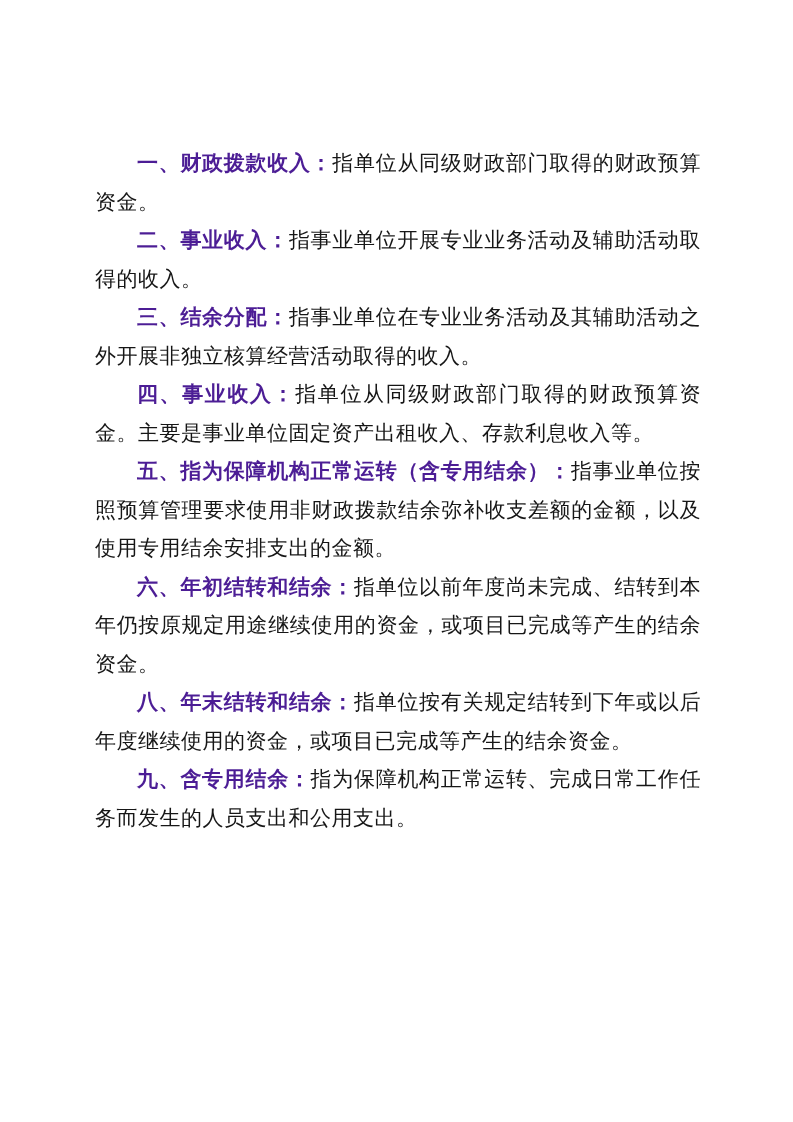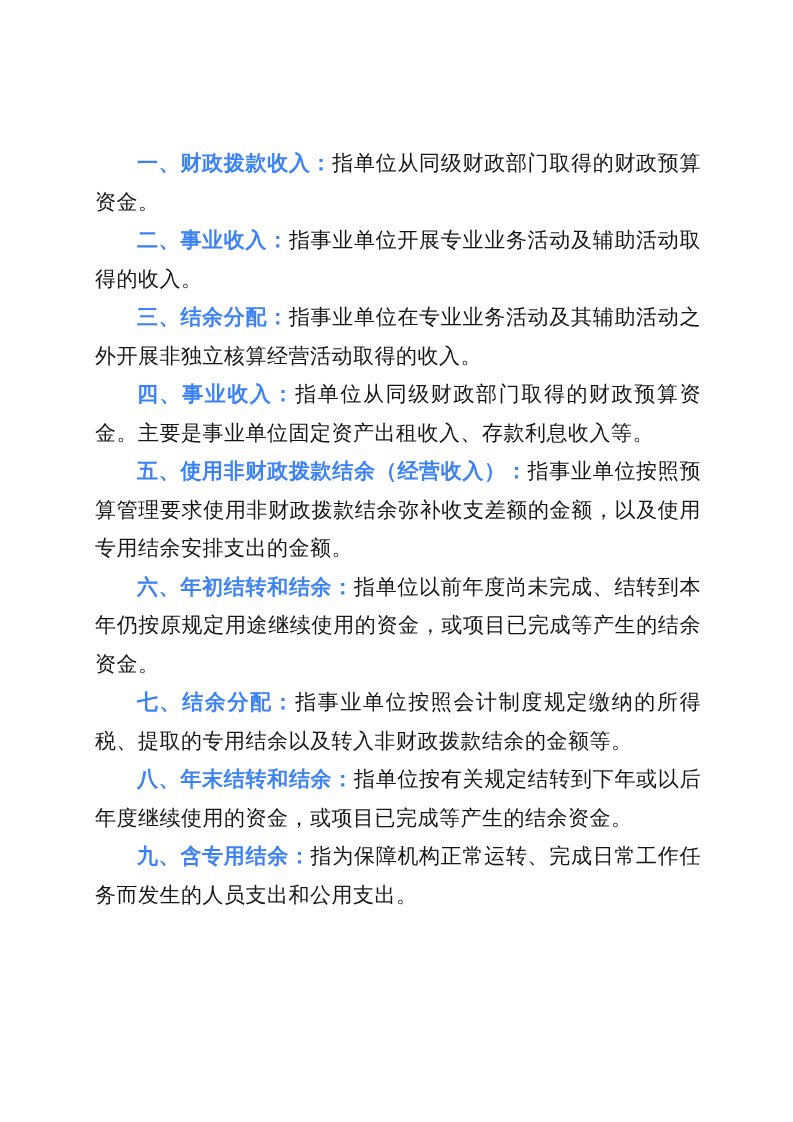--- a/index.html
+++ b/index.html
@@ -28,42 +28,41 @@
     font-size: 21px;
     line-height: 38.5px;
     text-indent: 2em;
     text-align: justify;
     text-justify: inter-ideograph;
     letter-spacing: 0.5px;
     color: #161616;
   }
   p.para .term {
     font-weight: 700;
-    color: #3b82f6;
+    color: #4c1d95;
   }
 </style>
 </head>
 <body>
 
 <div class="page">
   <div class="content">
 
     <p class="para"><span class="term">一、财政拨款收入：</span><span class="def">指单位从同级财政部门取得的财政预算资金。</span></p>
 
     <p class="para"><span class="term">二、事业收入：</span><span class="def">指事业单位开展专业业务活动及辅助活动取得的收入。</span></p>
 
     <p class="para"><span class="term">三、结余分配：</span><span class="def">指事业单位在专业业务活动及其辅助活动之外开展非独立核算经营活动取得的收入。</span></p>
 
     <p class="para"><span class="term">四、事业收入：</span><span class="def">指单位从同级财政部门取得的财政预算资金。主要是事业单位固定资产出租收入、存款利息收入等。</span></p>
 
-    <p class="para"><span class="term">五、使用非财政拨款结余（经营收入）：</span><span class="def">指事业单位按照预算管理要求使用非财政拨款结余弥补收支差额的金额，以及使用专用结余安排支出的金额。</span></p>
+    <p class="para"><span class="term">五、指为保障机构正常运转（含专用结余）：</span><span class="def">指事业单位按照预算管理要求使用非财政拨款结余弥补收支差额的金额，以及使用专用结余安排支出的金额。</span></p>
 
     <p class="para"><span class="term">六、年初结转和结余：</span><span class="def">指单位以前年度尚未完成、结转到本年仍按原规定用途继续使用的资金，或项目已完成等产生的结余资金。</span></p>
 
-    <p class="para"><span class="term">七、结余分配：</span><span class="def">指事业单位按照会计制度规定缴纳的所得税、提取的专用结余以及转入非财政拨款结余的金额等。</span></p>
 
     <p class="para"><span class="term">八、年末结转和结余：</span><span class="def">指单位按有关规定结转到下年或以后年度继续使用的资金，或项目已完成等产生的结余资金。</span></p>
 
     <p class="para"><span class="term">九、含专用结余：</span><span class="def">指为保障机构正常运转、完成日常工作任务而发生的人员支出和公用支出。</span></p>
 
 
   </div>
 </div>
 
 </body></html>

